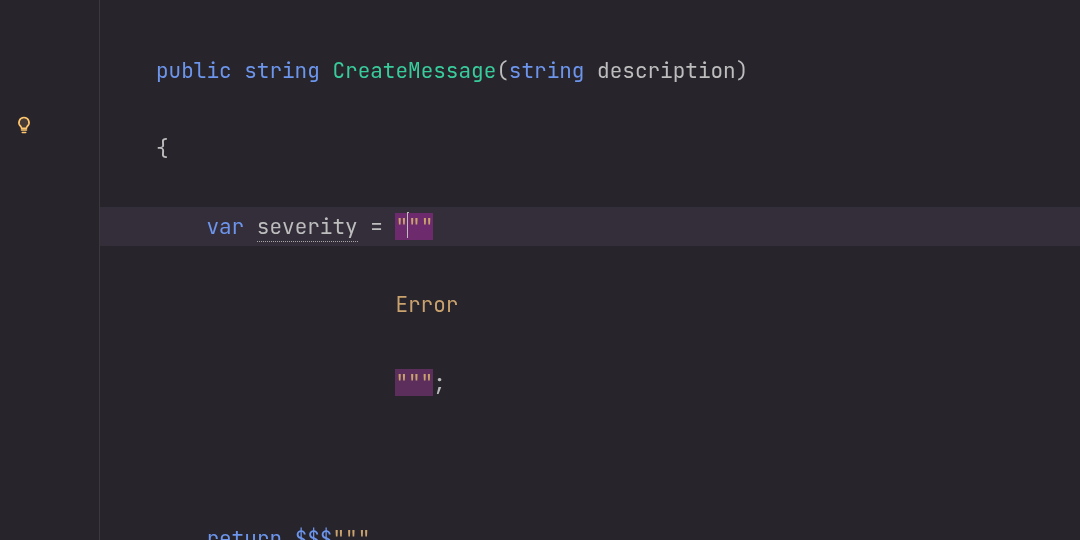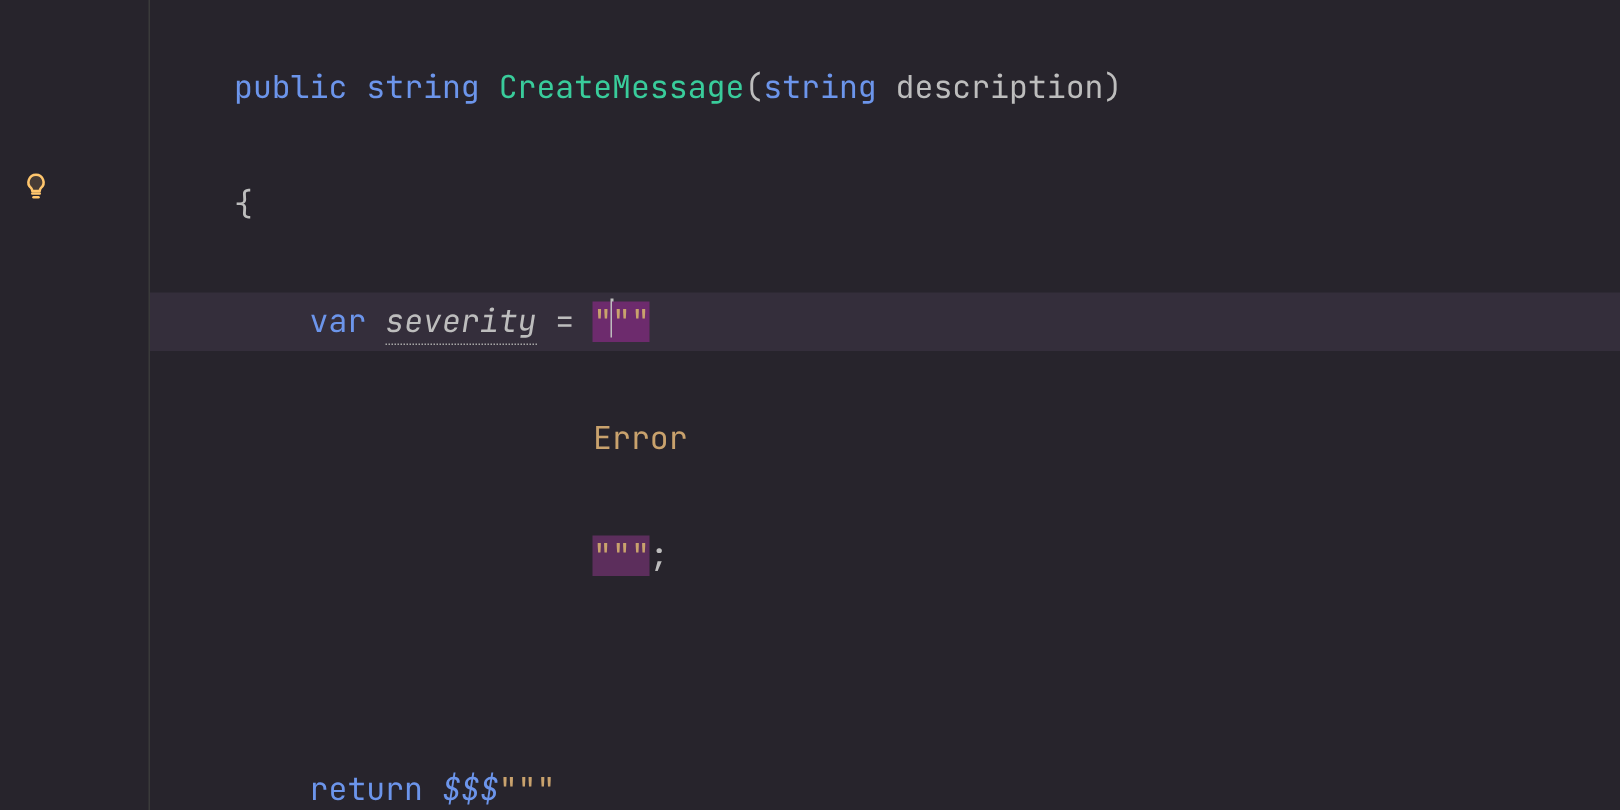--- a/index.html
+++ b/index.html
@@ -41,31 +41,32 @@
   }
   .bulb{
     position:absolute;
     left:14px;
     top:108px;
     width:20px;height:20px;
     color:var(--bulb);
   }
   .code{
     flex:1 1 auto;
+    padding-top:12px;
     white-space:pre;
   }
   .line{height:39px;padding-left:56px;}
   .line.current{background:linear-gradient(to right, var(--bg-current), var(--bg-current0) 100%);background:var(--bg-current);}
   .kw{color:var(--kw);}
   .mth{color:var(--method);}
   .str{color:var(--string);text-align:center;}
   .punc{color:var(--punct);}
   .ident{color:var(--ident);}
   .param{color:var(--param-text);}
-  .ub{border-bottom:1px dotted #a6a6a6; padding-bottom:1px;font-style:italic;}
+  .ub{border-bottom:1px dotted #a6a6a6; padding-bottom:1px;}
   .sel{background:var(--sel); color:var(--string);}
   .sel2{background:var(--sel-strong); color:var(--string);}
   .caret{
     display:inline-block;
     width:2px; height:26px; background:var(--caret);
     vertical-align:-4px;
     margin:0 -1px;
     animation:blink 1s step-start infinite;
   }
   @keyframes blink{50%{opacity:0;}}

